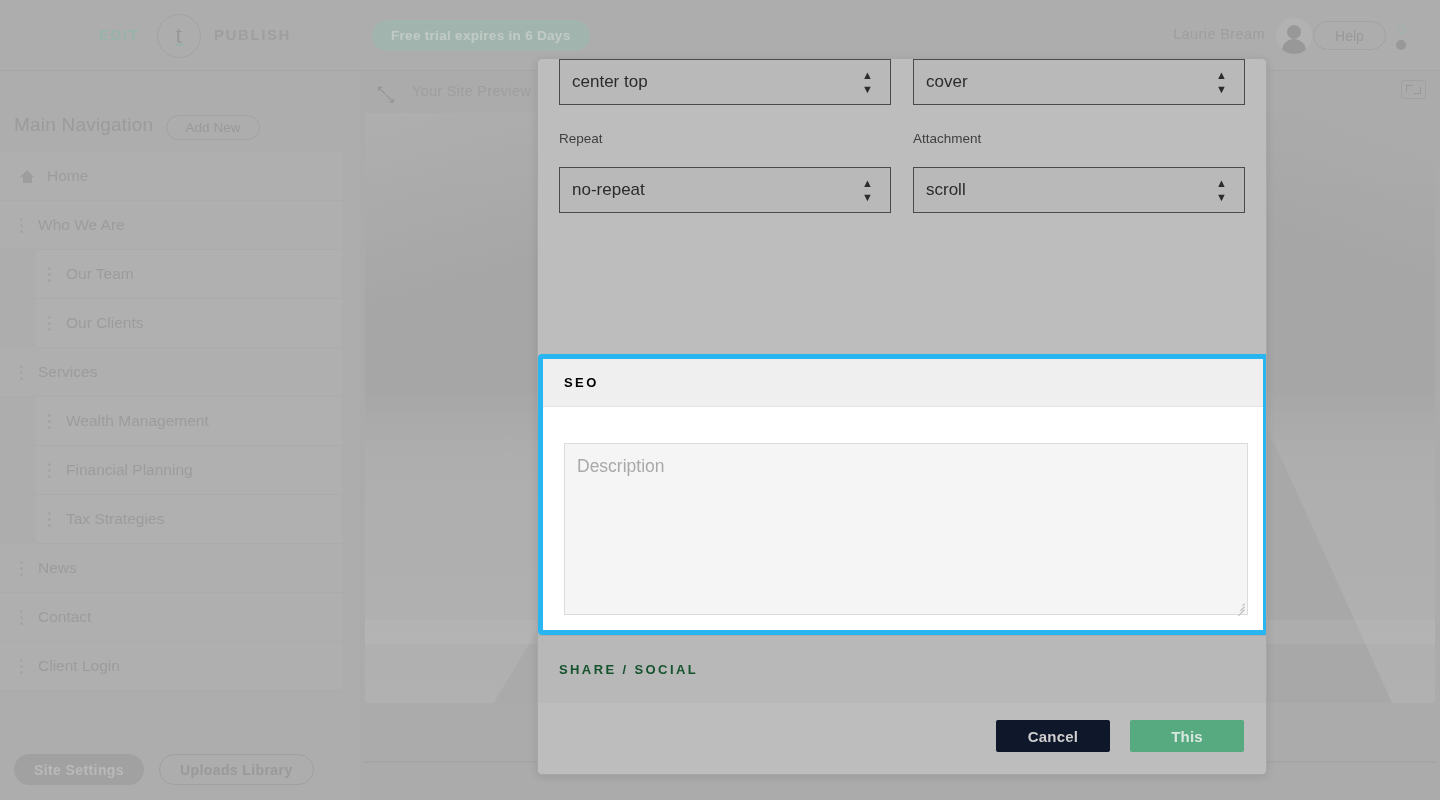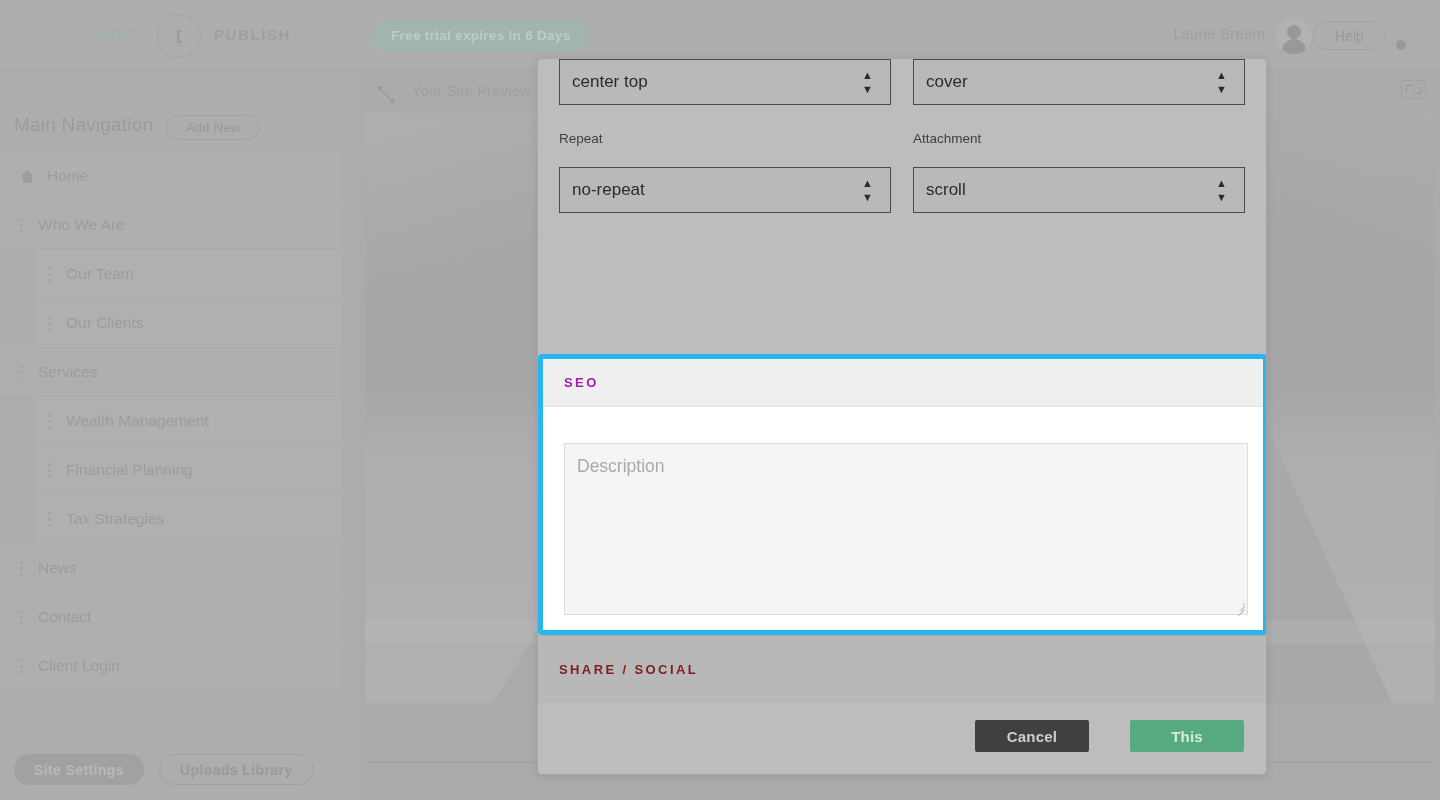--- a/index.html
+++ b/index.html
@@ -184,45 +184,45 @@
 
   .spacer-24 { height: 26px; }
 
   
   .seo-highlight {
     position: absolute; left: 0px; top: 295px; width: 730px; height: 281px;
     border: 5px solid #29b6f0; border-radius: 4px;
     background: #fff; z-index: 5;
   }
   .seo-head { height: 48px; background: #efefef; border-bottom: 1px solid #e3e3e3; position: relative; }
-  .seo-head .t { position: absolute; left: 21px; top: 16px; font-size: 13px; font-weight: bold; letter-spacing: 2.4px; color: #a21caf; }
+  .seo-head .t { position: absolute; left: 21px; top: 16px; font-size: 13px; font-weight: bold; letter-spacing: 2.4px; color: #000000; }
   .seo-body { position: relative; padding: 36px 21px 0 21px; }
   .seo-textarea {
     position: relative; width: 684px; height: 172px;
     border: 1px solid #dcdcdc; background: #f5f5f5;
   }
   .seo-textarea .ph { position: absolute; left: 12px; top: 12px; font-size: 17.5px; color: #a9a9a9; }
   .seo-textarea .grip { position: absolute; right: 2px; bottom: 2px; width: 11px; height: 11px; }
   .seo-textarea .grip i { position: absolute; right: 0; background: #b4b4b4; height: 1px; transform-origin: right bottom; }
   .seo-hint { margin-top: 9px; font-size: 13px; color: #a6a6a6; }
 
   
   .share-sec {
     position: absolute; left: 0; top: 576px; width: 730px; height: 70px;
     background: #b8b8b8; border-top: 1px solid #adadad; border-bottom: 1px solid #adadad;
   }
-  .share-sec .t { position: absolute; left: 21px; top: 26px; font-size: 13px; font-weight: bold; letter-spacing: 2.4px; color: #7f1d1d; }
+  .share-sec .t { position: absolute; left: 21px; top: 26px; font-size: 13px; font-weight: bold; letter-spacing: 2.4px; color: #14532d; }
 
   .modal-foot { position: absolute; left: 0; bottom: 0; width: 730px; height: 71px; background: #bdbdbd; }
   .btn {
     position: absolute; top: 17px; height: 32px; width: 114px;
     display: flex; align-items: center; justify-content: center;
     font-size: 15px; font-weight: bold; border-radius: 2px; letter-spacing: .2px;
   }
-  .btn-cancel { right: 179px; background: #404040; color: #cfcfcf; }
+  .btn-cancel { right: 158px; background: #0f172a; color: #cfcfcf; }
   .btn-save   { right: 24px;  background: #57a97f; color: #d9e9e0; }
 </style>
 </head>
 <body>
 
 <div id="app">
 
   <div id="app-base">
 
     <div class="topbar">

